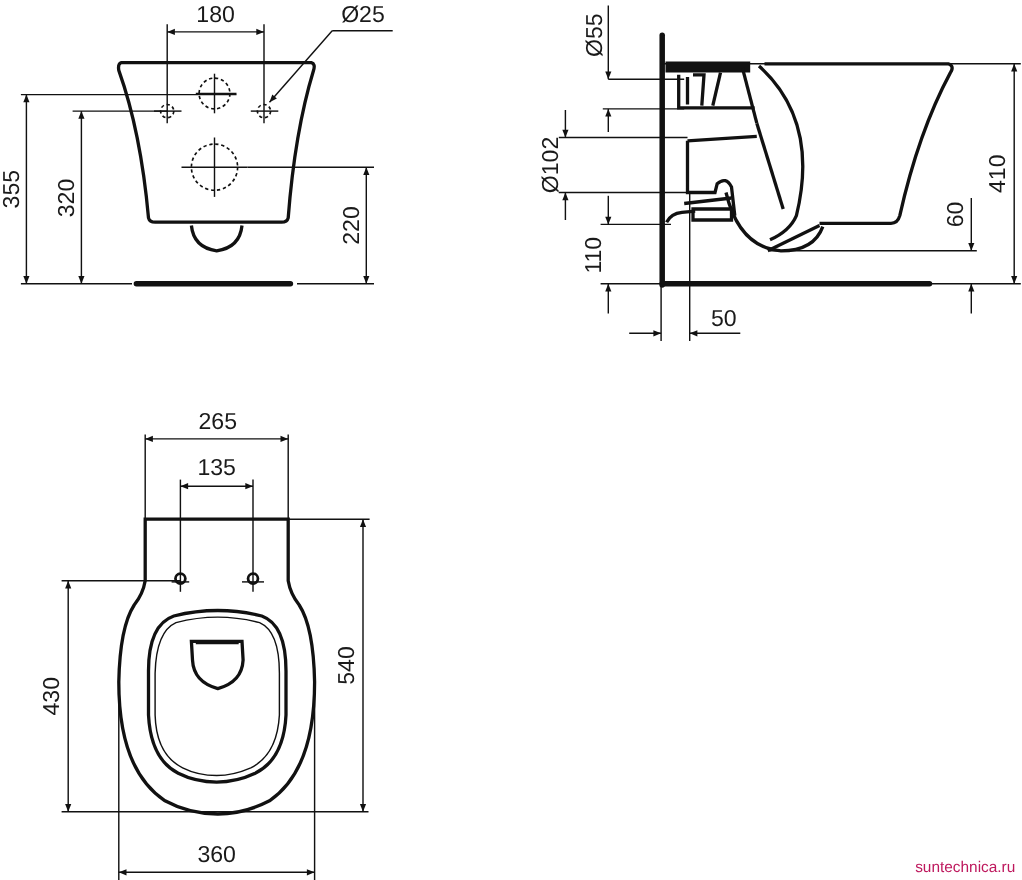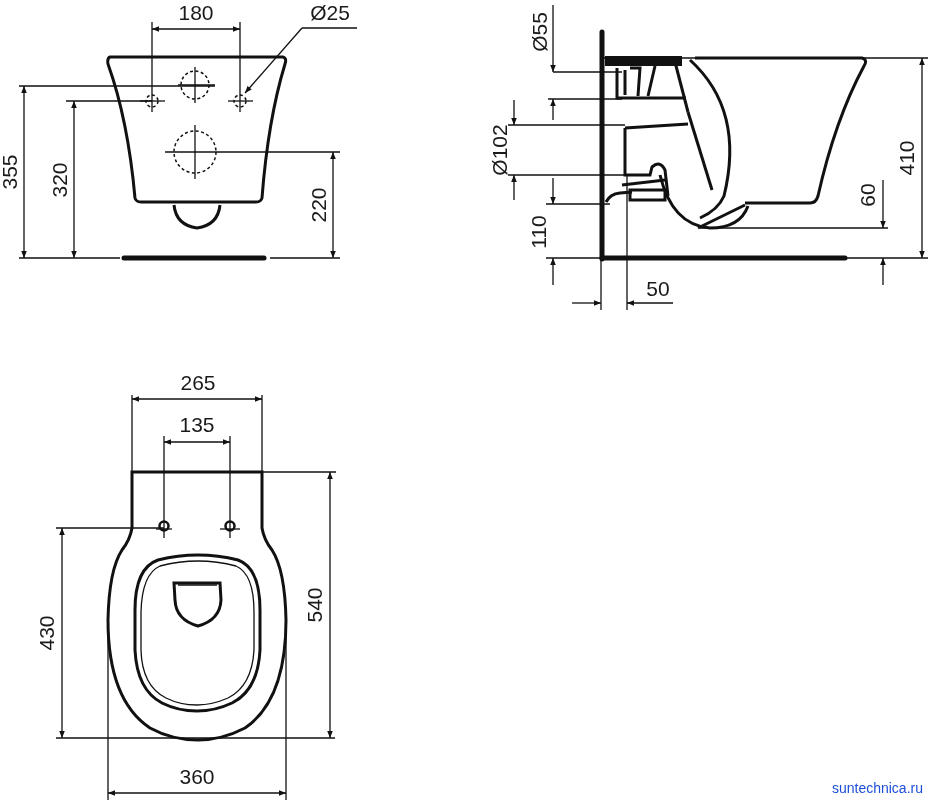--- a/index.html
+++ b/index.html
@@ -3,21 +3,21 @@
   <meta charset="utf-8">
   <style>
     html, body { margin: 0; padding: 0; background: #ffffff; }
     body { width: 929px; height: 800px; position: relative; overflow: hidden; font-family: "Liberation Sans", sans-serif; }
     svg { position: absolute; left: 0; top: 0; }
     .dim { font-family: "Liberation Sans", sans-serif; font-size: 21px; fill: #1a1a1a; }
     .thin { stroke: #111; stroke-width: 1.3; fill: none; }
     .thick { stroke: #111; stroke-width: 3; fill: none; }
     .heavy { stroke: #111; stroke-width: 5; fill: none; stroke-linecap: round; }
     .dash { stroke: #111; stroke-width: 1.5; fill: none; stroke-dasharray: 3 2.5; }
-    .watermark { position: absolute; right: 6px; bottom: 4px; font-size: 14px; color: #1d4ed8; font-family: "Liberation Sans", sans-serif; }
+    .watermark { position: absolute; right: 6px; bottom: 4px; font-size: 14px; color: #be185d; font-family: "Liberation Sans", sans-serif; }
   </style>
 </head>
 <body>
 
 <svg width="929" height="800" viewBox="0 0 929 800">
   <defs>
     <marker id="arr" viewBox="0 0 10 10" refX="10" refY="5" markerWidth="10" markerHeight="7" orient="auto-start-reverse" markerUnits="userSpaceOnUse">
       <path d="M0,1 L10,5 L0,9 z" fill="#111"></path>
     </marker>
   </defs>

